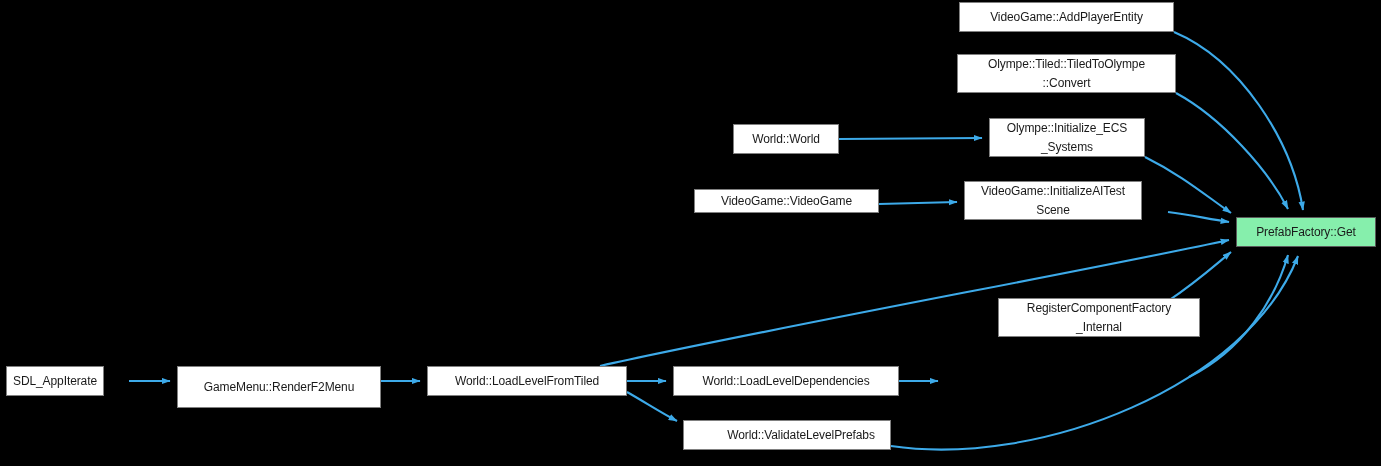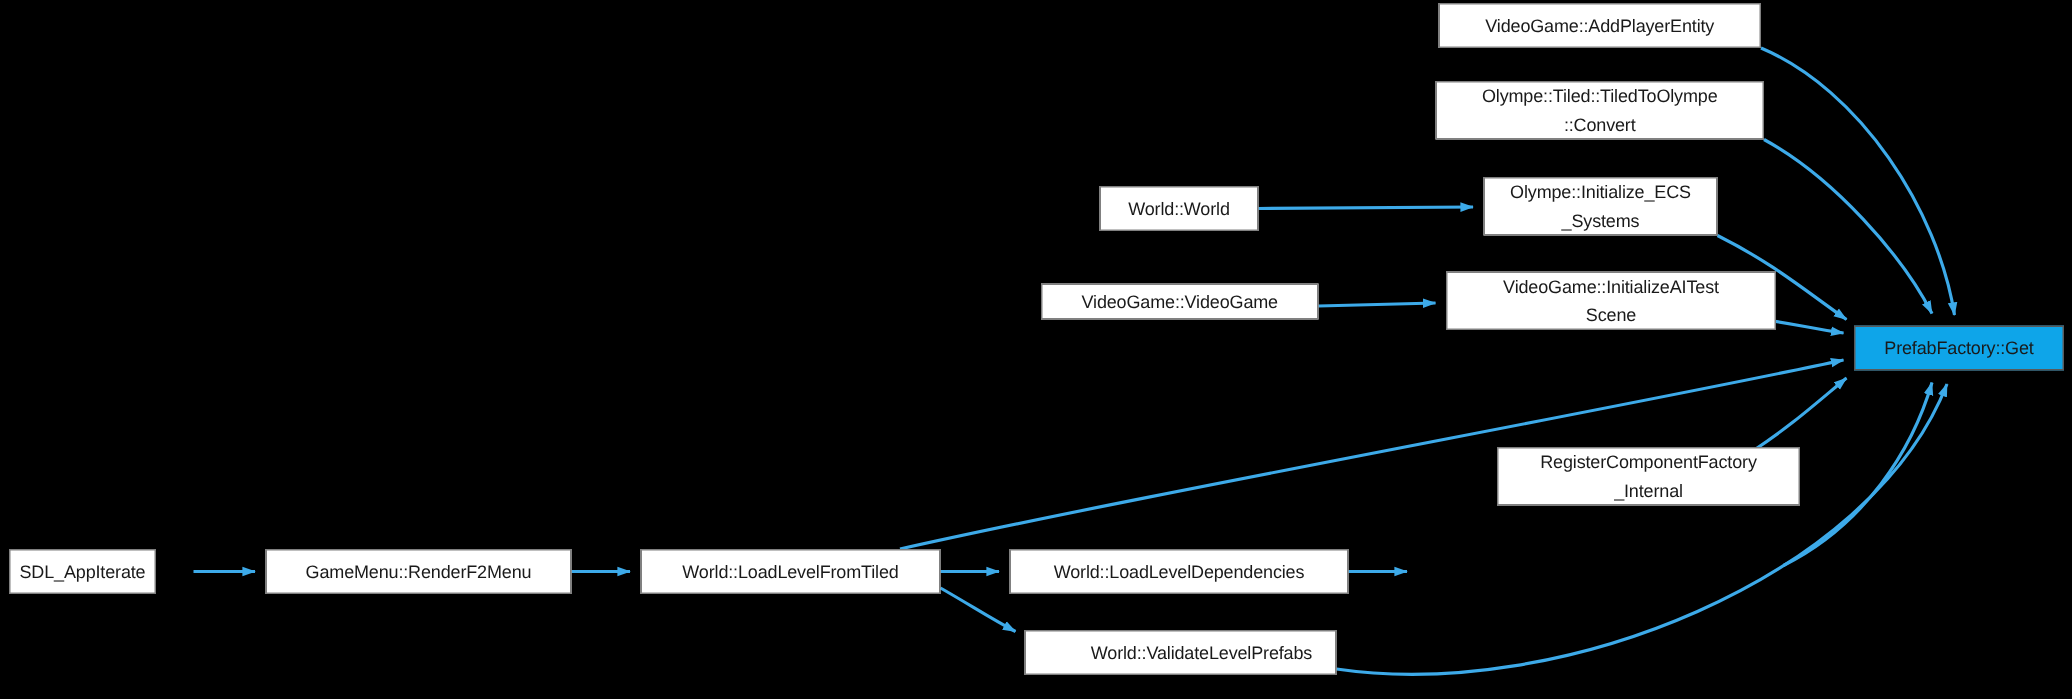--- a/index.html
+++ b/index.html
@@ -36,21 +36,21 @@
     justify-content: center;
     text-align: center;
     color: #1a1a1a;
     font-size: 12px;
     line-height: 19px;
     letter-spacing: -0.1px;
     white-space: pre-line;
     z-index: 3;
   }
   .node.target {
-    background: #0ea5e9;
+    background: #86efac;
     border: 1px solid #5a5a5a;
   }
   .node-label {
     display: block;
     width: 100%;
     padding: 0 3px;
     box-sizing: border-box;
   }
 </style>
 </head>
@@ -113,39 +113,39 @@
 
   <div class="node" style="left:989px; top:118px; width:156px; height:39px;">
     <span class="node-label">Olympe::Initialize_ECS
 _Systems</span>
   </div>
 
   <div class="node" style="left:694px; top:189px; width:185px; height:24px;">
     <span class="node-label">VideoGame::VideoGame</span>
   </div>
 
-  <div class="node" style="left:964px; top:181px; width:220px; height:39px;">
+  <div class="node" style="left:964px; top:181px; width:178px; height:39px;">
     <span class="node-label">VideoGame::InitializeAITest
 Scene</span>
   </div>
 
   <div class="node target" style="left:1236px; top:217px; width:140px; height:30px;">
     <span class="node-label">PrefabFactory::Get</span>
   </div>
 
   <div class="node" style="left:966px; top:298px; width:202px; height:39px;margin-left:32px;">
     <span class="node-label">RegisterComponentFactory
 _Internal</span>
   </div>
 
   <div class="node" style="left:6px; top:366px; width:98px; height:30px;">
     <span class="node-label">SDL_AppIterate</span>
   </div>
 
-  <div class="node" style="left:177px; top:366px; width:204px; height:30px;justify-content:flex-end;">
+  <div class="node" style="left:177px; top:366px; width:204px; height:42px;justify-content:flex-end;">
     <span class="node-label">GameMenu::RenderF2Menu</span>
   </div>
 
   <div class="node" style="left:427px; top:366px; width:200px; height:30px;">
     <span class="node-label">World::LoadLevelFromTiled</span>
   </div>
 
   <div class="node" style="left:673px; top:366px; width:226px; height:30px;">
     <span class="node-label">World::LoadLevelDependencies</span>
   </div>

